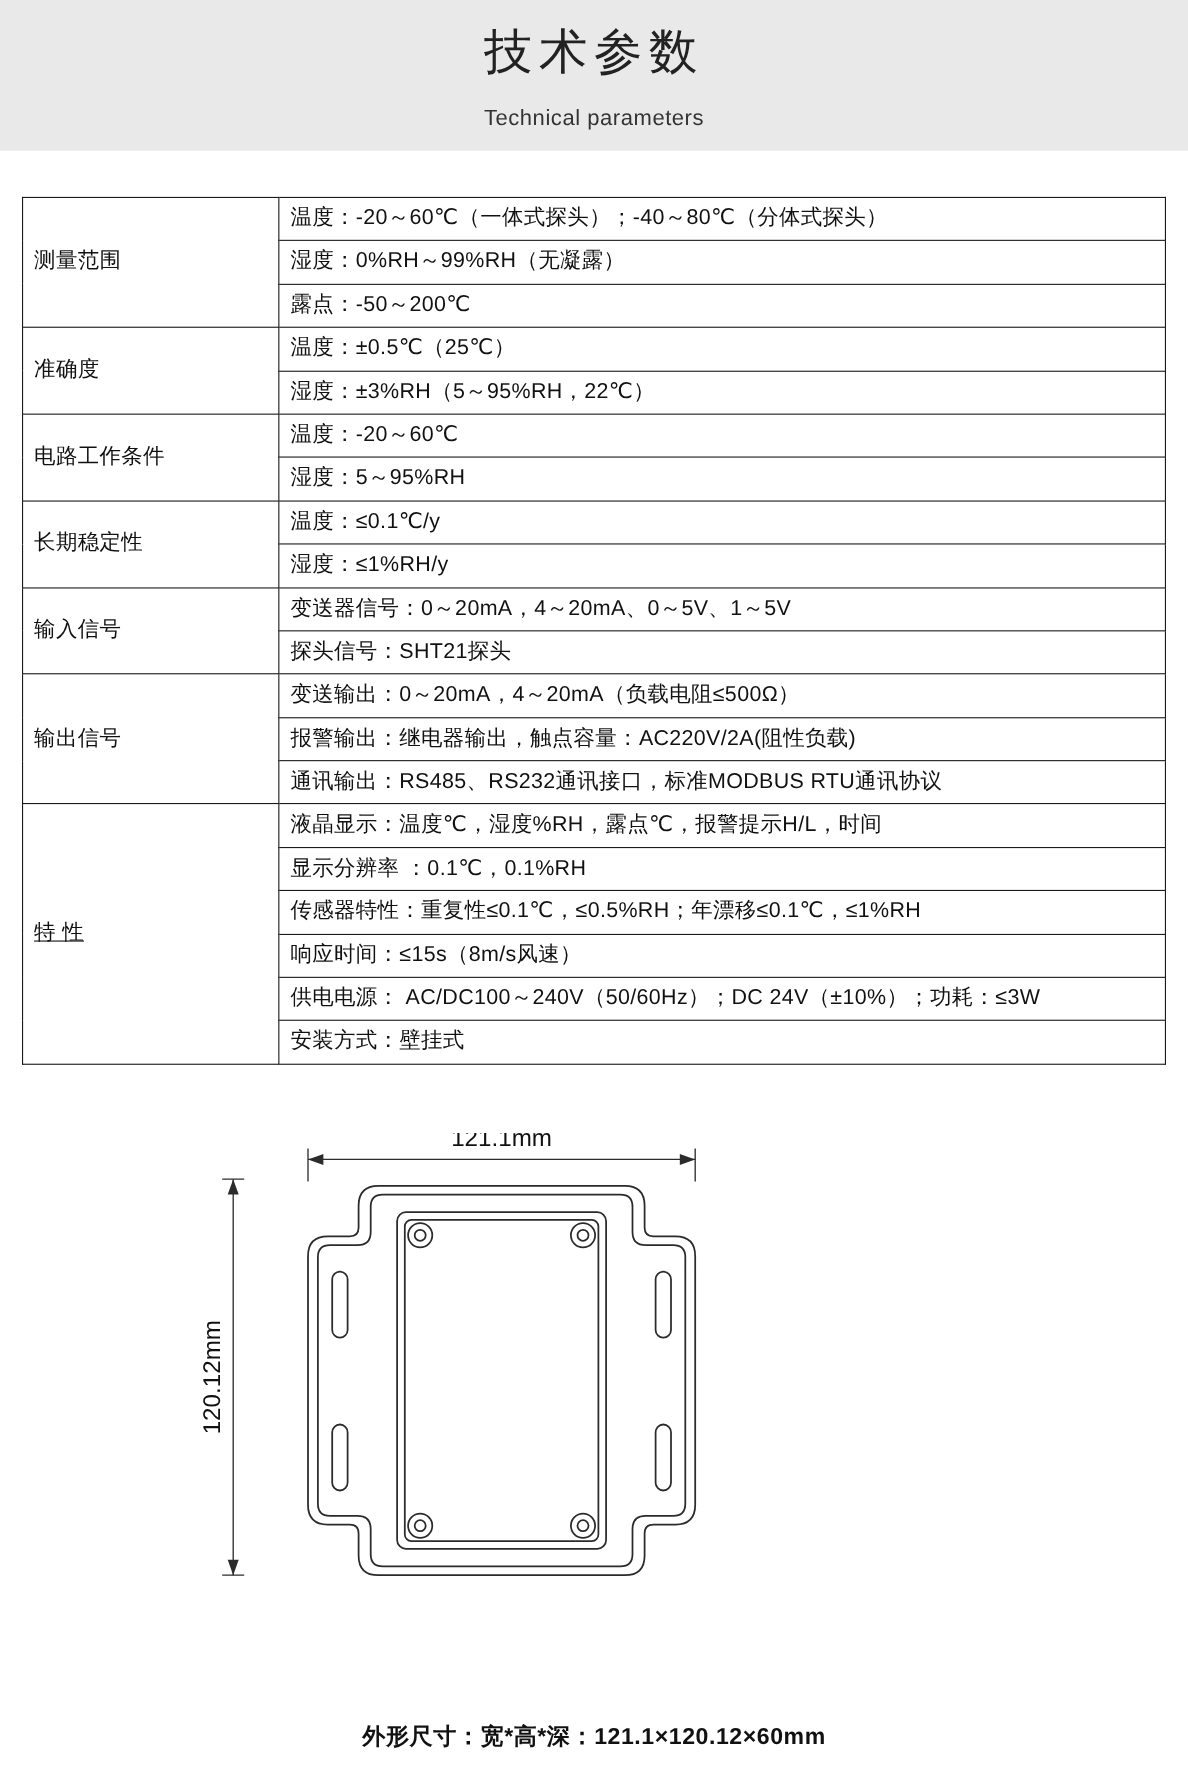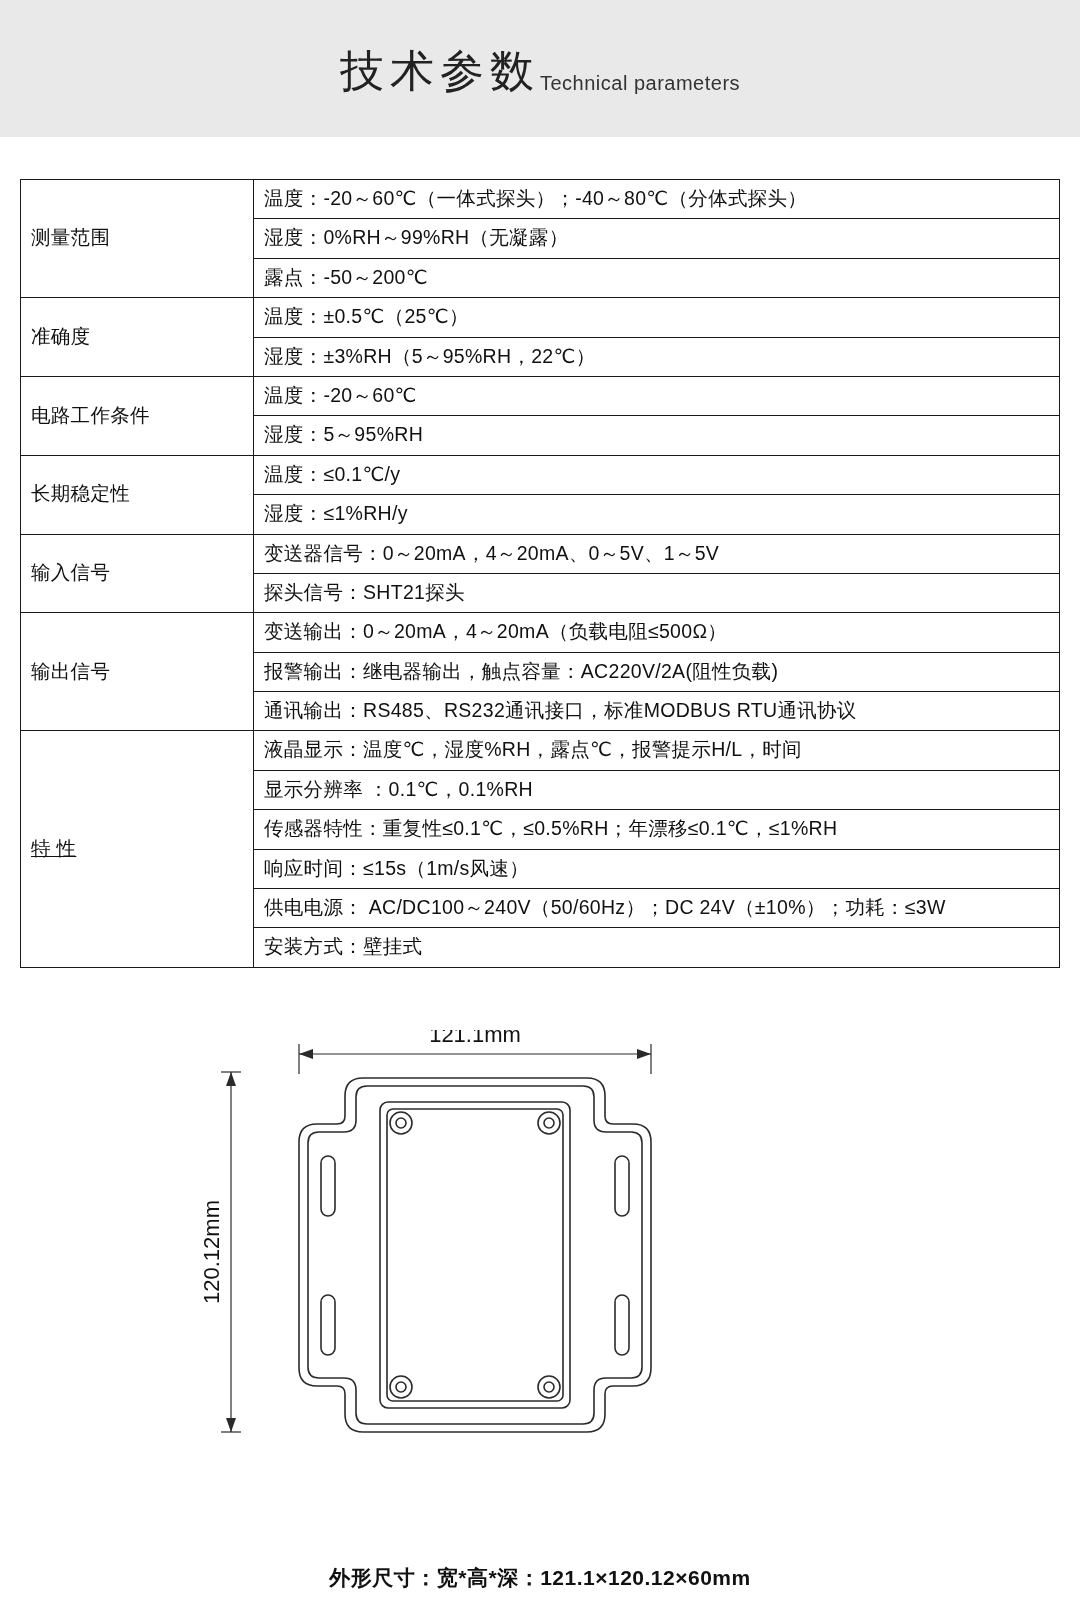--- a/index.html
+++ b/index.html
@@ -15,21 +15,21 @@
     color: #1a1a1a;
     overflow: hidden;
   }
 
   
   .banner {
     width: 1080px;
     height: 137px;
     background: #e9e9e9;
     display: flex;
-    flex-direction: row;
+    flex-direction: column;
     align-items: center;
     justify-content: center;
     box-sizing: border-box;
     padding-top: 6px;
   }
   .banner-title-cn {
     font-size: 44px;
     letter-spacing: 6px;
     color: #222;
     font-weight: 500;
@@ -78,21 +78,20 @@
     padding-left: 10px;
     text-decoration: underline;
   }
 
   
   .drawing {
     position: relative;
     width: 1052px;
     height: 520px;
     margin-top: 62px;
-    padding-left: 19px;
   }
   .drawing svg {
     display: block;
     margin: 0 auto;
   }
 
   
   .caption {
     text-align: center;
     font-size: 21px;
@@ -173,21 +172,21 @@
         <td class="label sp-wide" rowspan="6">特  性</td>
         <td class="value">液晶显示：温度℃，湿度%RH，露点℃，报警提示H/L，时间</td>
       </tr>
       <tr>
         <td class="value">显示分辨率 ：0.1℃，0.1%RH</td>
       </tr>
       <tr>
         <td class="value">传感器特性：重复性≤0.1℃，≤0.5%RH；年漂移≤0.1℃，≤1%RH</td>
       </tr>
       <tr>
-        <td class="value">响应时间：≤15s（1m/s风速）</td>
+        <td class="value">响应时间：≤15s（8m/s风速）</td>
       </tr>
       <tr>
         <td class="value">供电电源： AC/DC100～240V（50/60Hz）；DC 24V（±10%）；功耗：≤3W</td>
       </tr>
       <tr>
         <td class="value">安装方式：壁挂式</td>
       </tr>
     </tbody>
   </table>
 </div>

